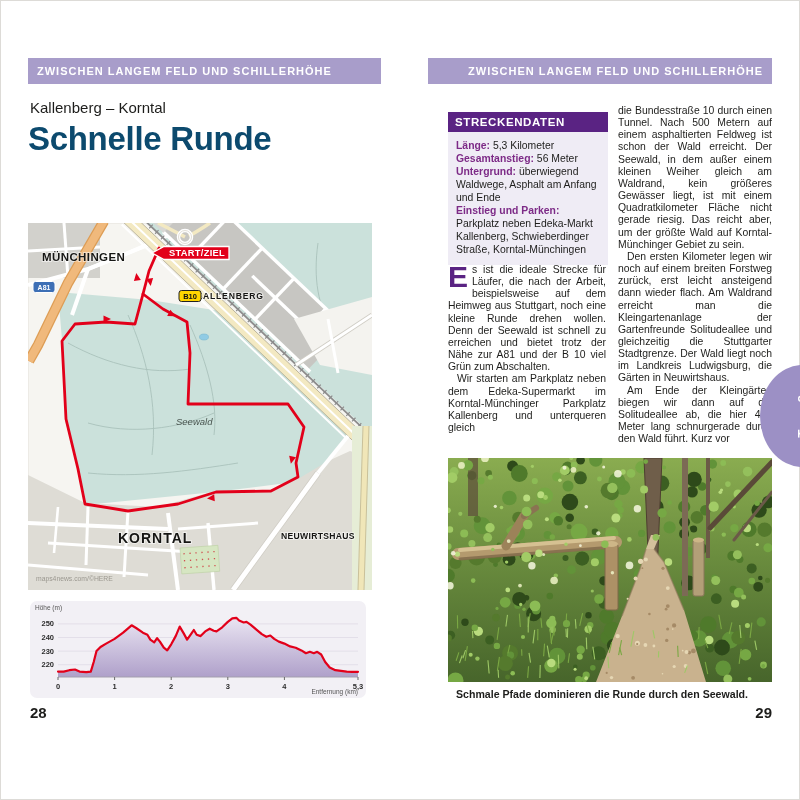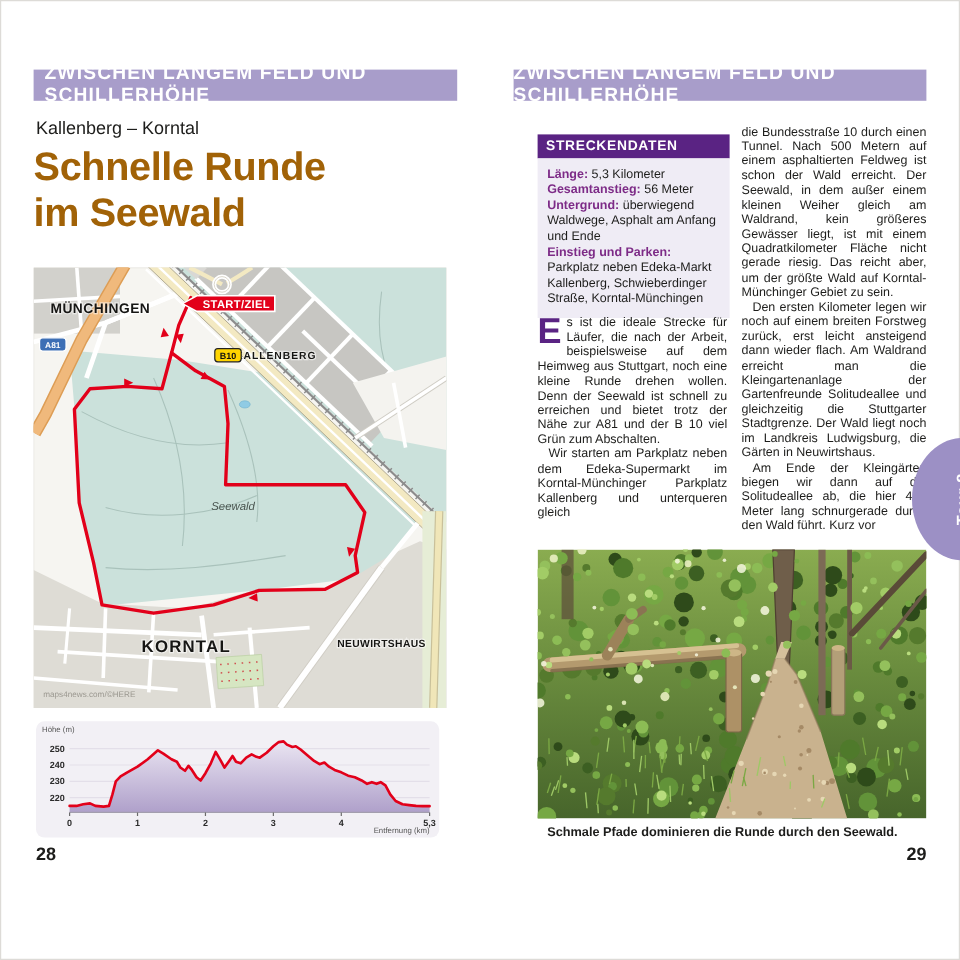--- a/index.html
+++ b/index.html
@@ -1,24 +1,24 @@
 <!DOCTYPE html>
 <html><head>
 <meta charset="utf-8">
 <style>
   html,body{margin:0;padding:0;background:#fff;}
   #spread{position:relative;width:800px;height:800px;background:#ffffff;overflow:hidden;
           font-family:"Liberation Sans",sans-serif;box-shadow:inset 0 0 0 1px #dddbd7;}
   .abs{position:absolute;}
   .header-bar{top:58px;width:344px;height:26px;background:#a89dca;color:#fff;
-              font-size:16px;font-weight:bold;letter-spacing:1px;display:flex;align-items:center;}
+              font-size:11px;font-weight:bold;letter-spacing:1px;display:flex;align-items:center;}
   .header-bar.left{left:28px;padding-left:9px;}
   .header-bar.right{left:428px;justify-content:flex-end;padding-right:9px;width:335px;}
   .kicker{left:30px;top:99px;font-size:15px;color:#1d1d1b;}
-  .big-title{left:28px;top:120px;font-size:33px;line-height:38px;font-weight:bold;color:#a16207;letter-spacing:-0.3px;}
+  .big-title{left:28px;top:120px;font-size:33px;line-height:38px;font-weight:bold;color:#0c4a6e;letter-spacing:-0.3px;}
   .pagenum{top:704px;font-size:15px;font-weight:bold;color:#1d1d1b;}
   #map-wrap{left:28px;top:223px;width:344px;height:337px;}
   #chart-panel{left:30px;top:601px;width:336px;height:97px;background:#f2f0f5;border-radius:7px;}
   
   #infobox{left:448px;top:112px;width:160px;}
   #infobox .ib-head{background:#5a2383;color:#fff;font-weight:bold;font-size:11.5px;
                     letter-spacing:.6px;padding:4px 0 4px 7px;}
   #infobox .ib-body{background:#efecf5;padding:7px 8px 9px 8px;font-size:10.4px;line-height:13px;color:#1d1d1b;}
   #infobox .lbl{color:#7d2b87;font-weight:bold;}
   .body-text{font-size:10.4px;line-height:12.15px;color:#1d1d1b;text-align:justify;}
@@ -44,21 +44,20 @@
   <div class="abs header-bar left">
     <span>ZWISCHEN LANGEM FELD UND SCHILLERHÖHE</span>
   </div>
   <div class="abs header-bar right">
     <span>ZWISCHEN LANGEM FELD UND SCHILLERHÖHE</span>
   </div>
 
   <div class="abs kicker">Kallenberg – Korntal</div>
   <div class="abs big-title">
     <div>Schnelle Runde</div>
-    <div>im Seewald</div>
   </div>
 
   <div class="abs" id="map-wrap">
     <svg width="344" height="367" viewBox="0 0 344 367">
       <rect x="0" y="0" width="344" height="367" fill="#f6f5f1" stroke="#e4e2dc" stroke-width="1"></rect>
 
       <polygon points="120,0 344,0 344,212" fill="#cbe1db"></polygon>
 
       <polygon points="30,69 122,77 205,90 322,209 305,232 284,262 267,259 187,269 57,282 50,247 37,197 34,117" fill="#cbe1db"></polygon>
 

